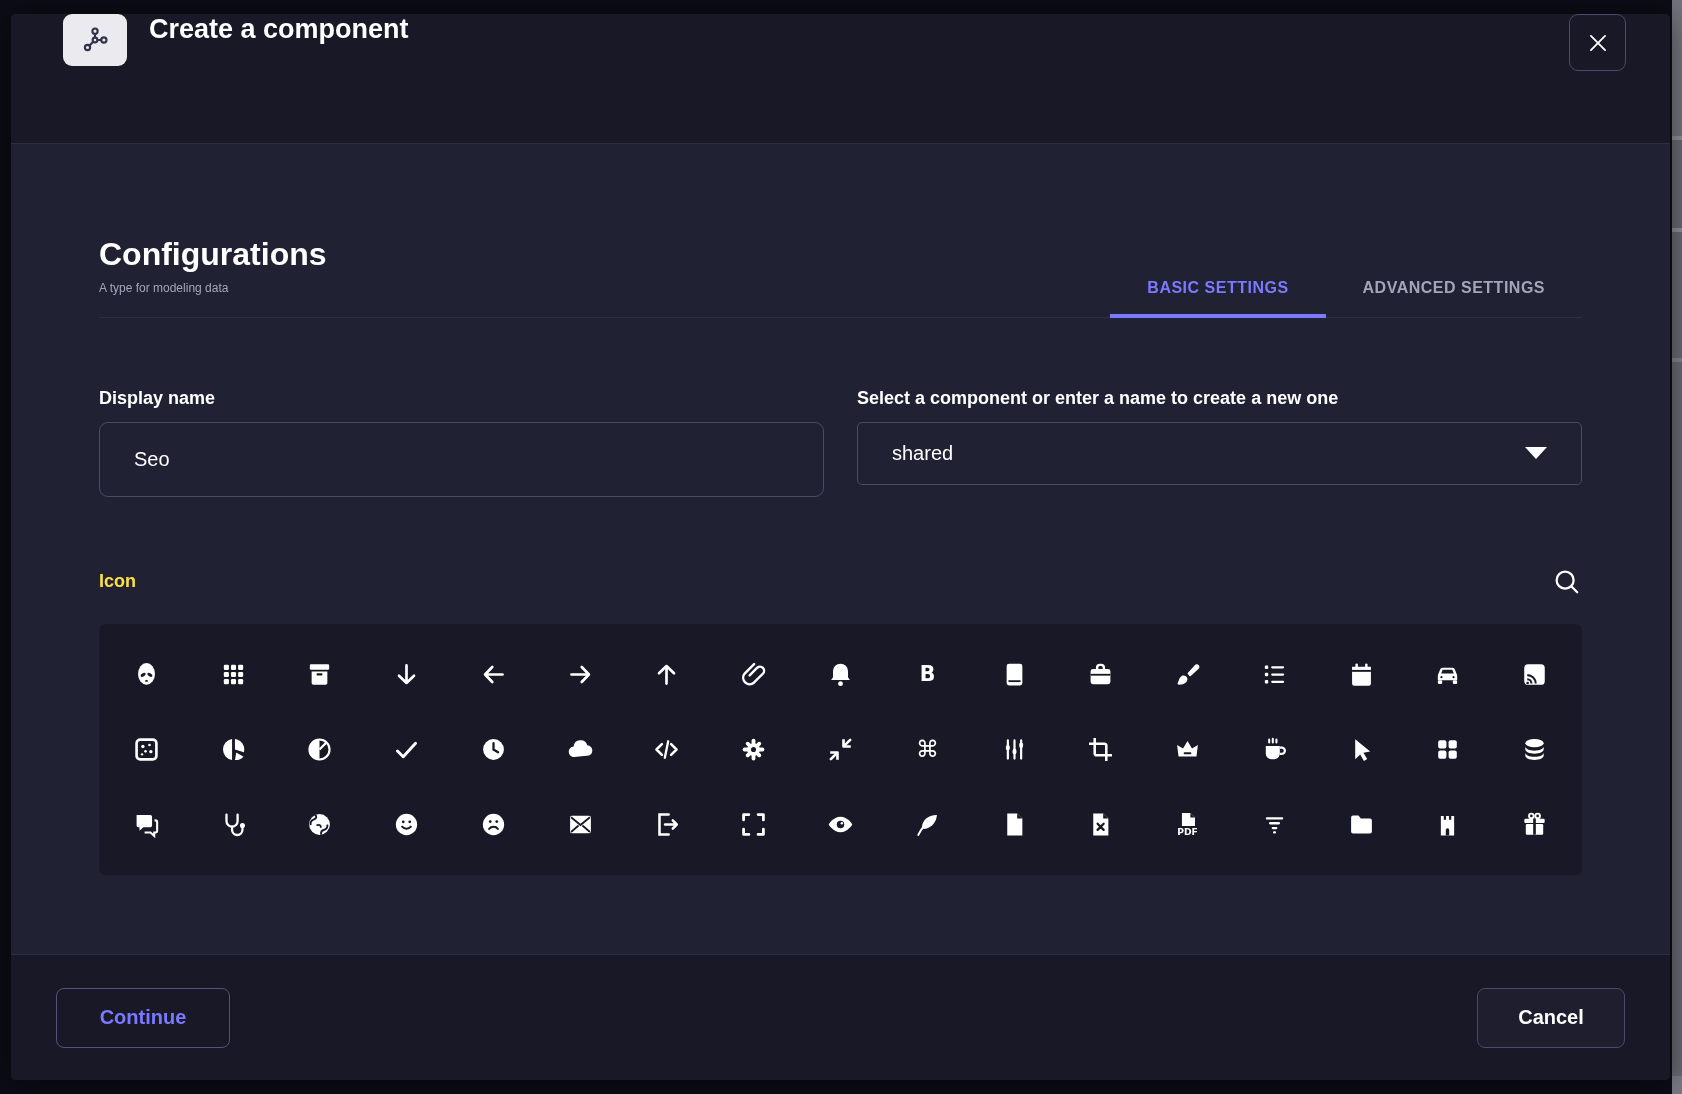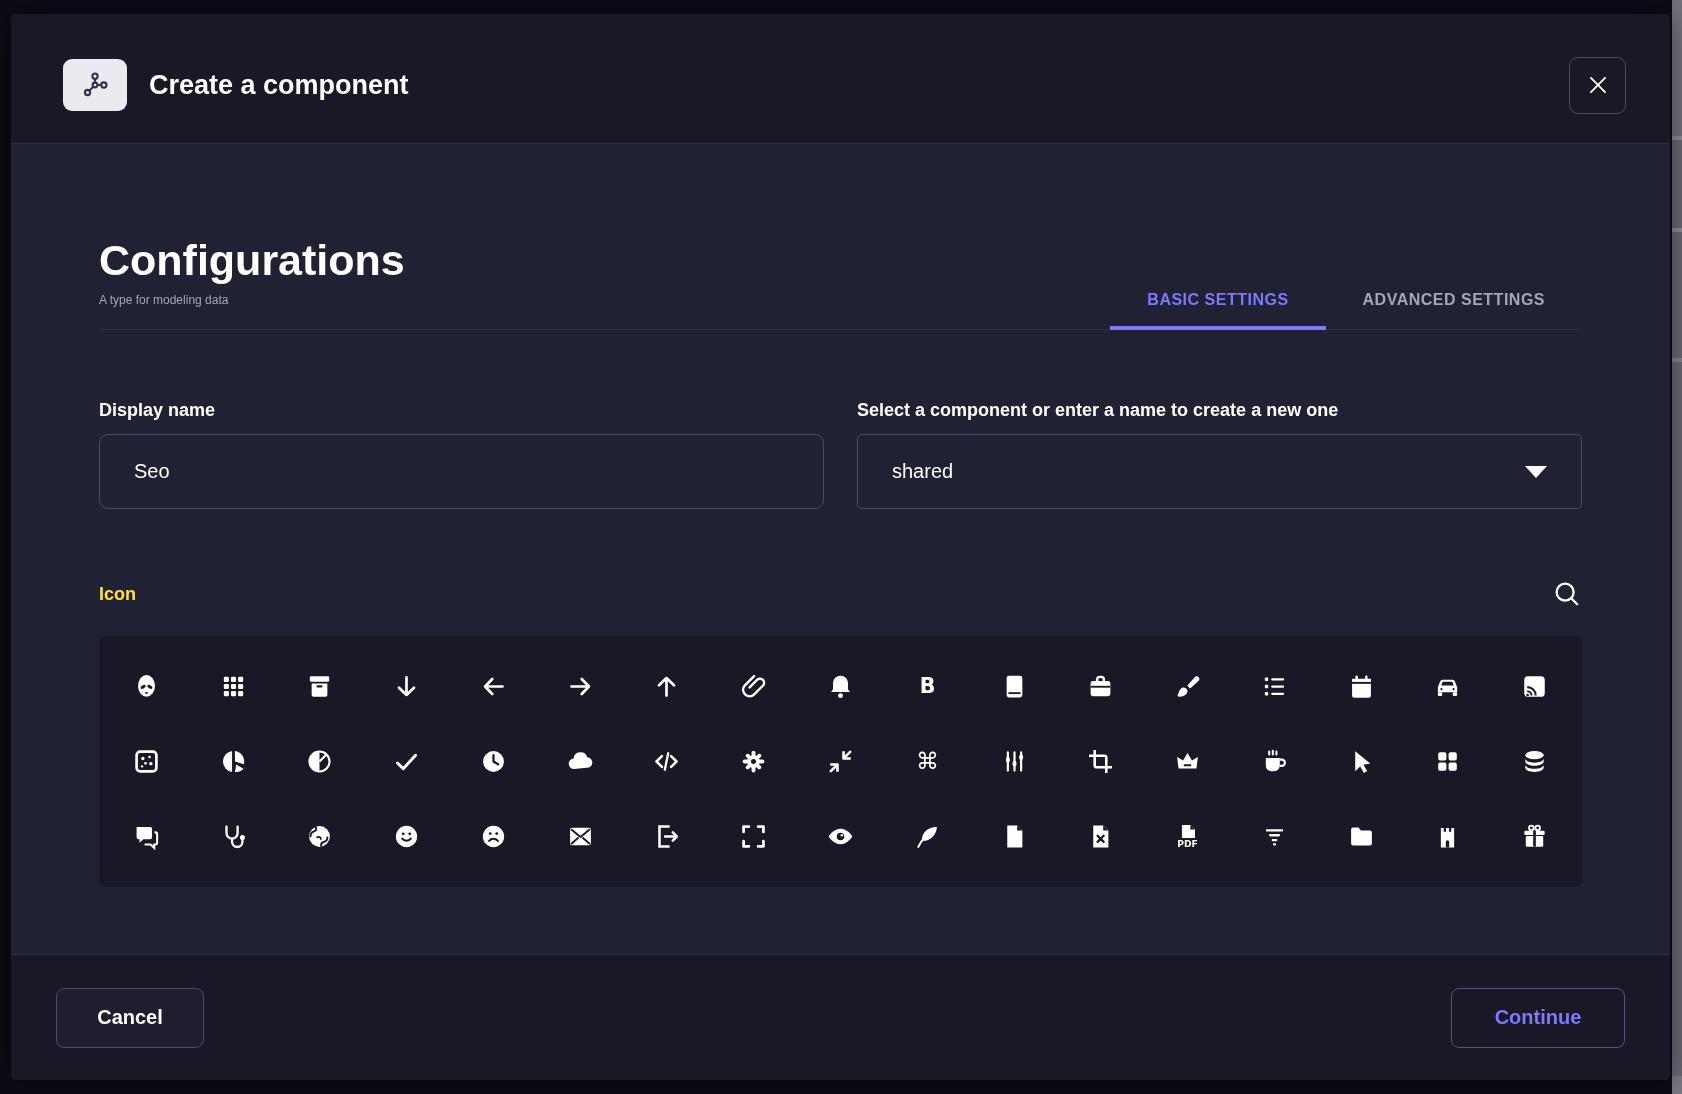--- a/index.html
+++ b/index.html
@@ -6,45 +6,45 @@
   body{width:1682px;height:1094px;background:#0c0c16;position:relative;overflow:hidden;
        font-family:"Liberation Sans", sans-serif;}
   .bg-strip{position:absolute;right:0;top:0;width:10px;height:100%;
     background:linear-gradient(#74747e 0,#74747e 136px,#8f8f99 136px,#8f8f99 140px,
       #696975 140px,#696975 228px,#8f8f99 228px,#8f8f99 232px,
       #696975 232px,#696975 358px,#84848e 358px,#84848e 362px,
       #696975 362px,#696975 1076px,#7b7b85 1076px);}
   .modal{position:absolute;left:11px;top:14px;width:1659px;height:1066px;background:#212134;
     border-radius:5px;overflow:hidden;display:flex;flex-direction:column;
     box-shadow:0 2px 30px rgba(0,0,0,.5);}
-  header{height:130px;min-height:130px;background:#181826;display:flex;align-items:center;
-    padding:13px 44px 0 52px;border-bottom:1px solid #2d2d44;box-sizing:border-box;}
+  header{height:130px;min-height:130px;background:#181826;display:flex;
+    padding:0 44px 0 52px;border-bottom:1px solid #2d2d44;box-sizing:border-box;}
   .title-icon-box{width:64px;height:52px;border-radius:9px;background:#eaeaef;
     display:flex;align-items:center;justify-content:center;margin-right:22px;}
   .modal-title{font-size:27px;font-weight:700;color:#ffffff;margin:0;}
   .close-btn{margin-left:auto;width:57px;height:57px;border:1px solid #4a4a6a;border-radius:9px;
     background:transparent;display:flex;align-items:center;justify-content:center;cursor:pointer;padding:0;}
   .modal-body{flex:1;background:#212134;padding:0 88px;box-sizing:border-box;}
   .heading-row{margin-top:92px;display:flex;justify-content:space-between;align-items:flex-end;
     border-bottom:1px solid #2d2d44;}
   .heading-left{padding-bottom:22px;}
-  .section-title{font-size:43px;font-weight:700;color:#ffffff;margin:0;line-height:1.15;}
+  .section-title{font-size:32px;font-weight:700;color:#ffffff;margin:0;line-height:1.15;}
   .section-subtitle{font-size:12px;color:#a5a5ba;margin:8px 0 0 0;}
   .tabs{display:flex;}
   .tab{padding:0 37px 20px 37px;font-size:16px;font-weight:600;letter-spacing:.5px;
     color:#a5a5ba;cursor:pointer;position:relative;white-space:nowrap;}
   .tab.active{color:#7b79ff;}
   .tab.active::after{content:'';position:absolute;left:0;right:0;bottom:-1px;height:4px;background:#7b79ff;}
   .form-row{margin-top:70px;display:flex;gap:33px;}
   .field-col{flex:1;min-width:0;}
   .field-label{display:block;font-size:18px;font-weight:700;color:#ffffff;margin-bottom:13px;}
   .text-field{width:100%;height:75px;box-sizing:border-box;background:transparent;
     border:1px solid #4a4a6a;border-radius:9px;color:#ffffff;font-size:20px;padding:0 34px;
     font-family:"Liberation Sans", sans-serif;outline:none;}
-  .select-field{width:100%;height:75px;box-sizing:border-box;border:1px solid #4a4a6a;border-radius:5px;
+  .select-field{width:100%;height:63px;box-sizing:border-box;border:1px solid #4a4a6a;border-radius:5px;
     display:flex;align-items:center;justify-content:space-between;padding:0 34px;cursor:pointer;}
   .select-value{color:#ffffff;font-size:20px;}
   .caret{width:0;height:0;border-left:11px solid transparent;border-right:11px solid transparent;
     border-top:12px solid #ffffff;}
   .icon-header{margin-top:70px;display:flex;align-items:center;justify-content:space-between;}
   .icon-label{font-size:18px;font-weight:700;color:#fde047;}
   .search-btn{background:transparent;border:none;padding:0;cursor:pointer;display:flex;}
   .icon-grid{margin-top:27px;background:#181826;border-radius:7px;padding:13px 4px;
     display:grid;grid-template-columns:repeat(17,1fr);}
   .icon-cell{height:75px;display:flex;align-items:center;justify-content:center;cursor:pointer;border-radius:4px;}
@@ -464,16 +464,16 @@
             <circle cx="14.6" cy="4.9" r="1.9" stroke="#fff" stroke-width="1.6" fill="none"></circle>
             <rect x="3.6" y="7.2" width="16.8" height="3.6" rx="0.9"></rect>
             <rect x="4.8" y="11.6" width="14.4" height="8.8" rx="1"></rect>
             <rect x="10.9" y="7.2" width="2.2" height="13.2" fill="#181826"></rect>
           </svg>
         </div>
       </div>
   </div>
 
   <footer>
+    <button class="btn continue">Continue</button>
     <button class="btn cancel">Cancel</button>
-    <button class="btn continue">Continue</button>
   </footer>
 </div>
 
 </body></html>

